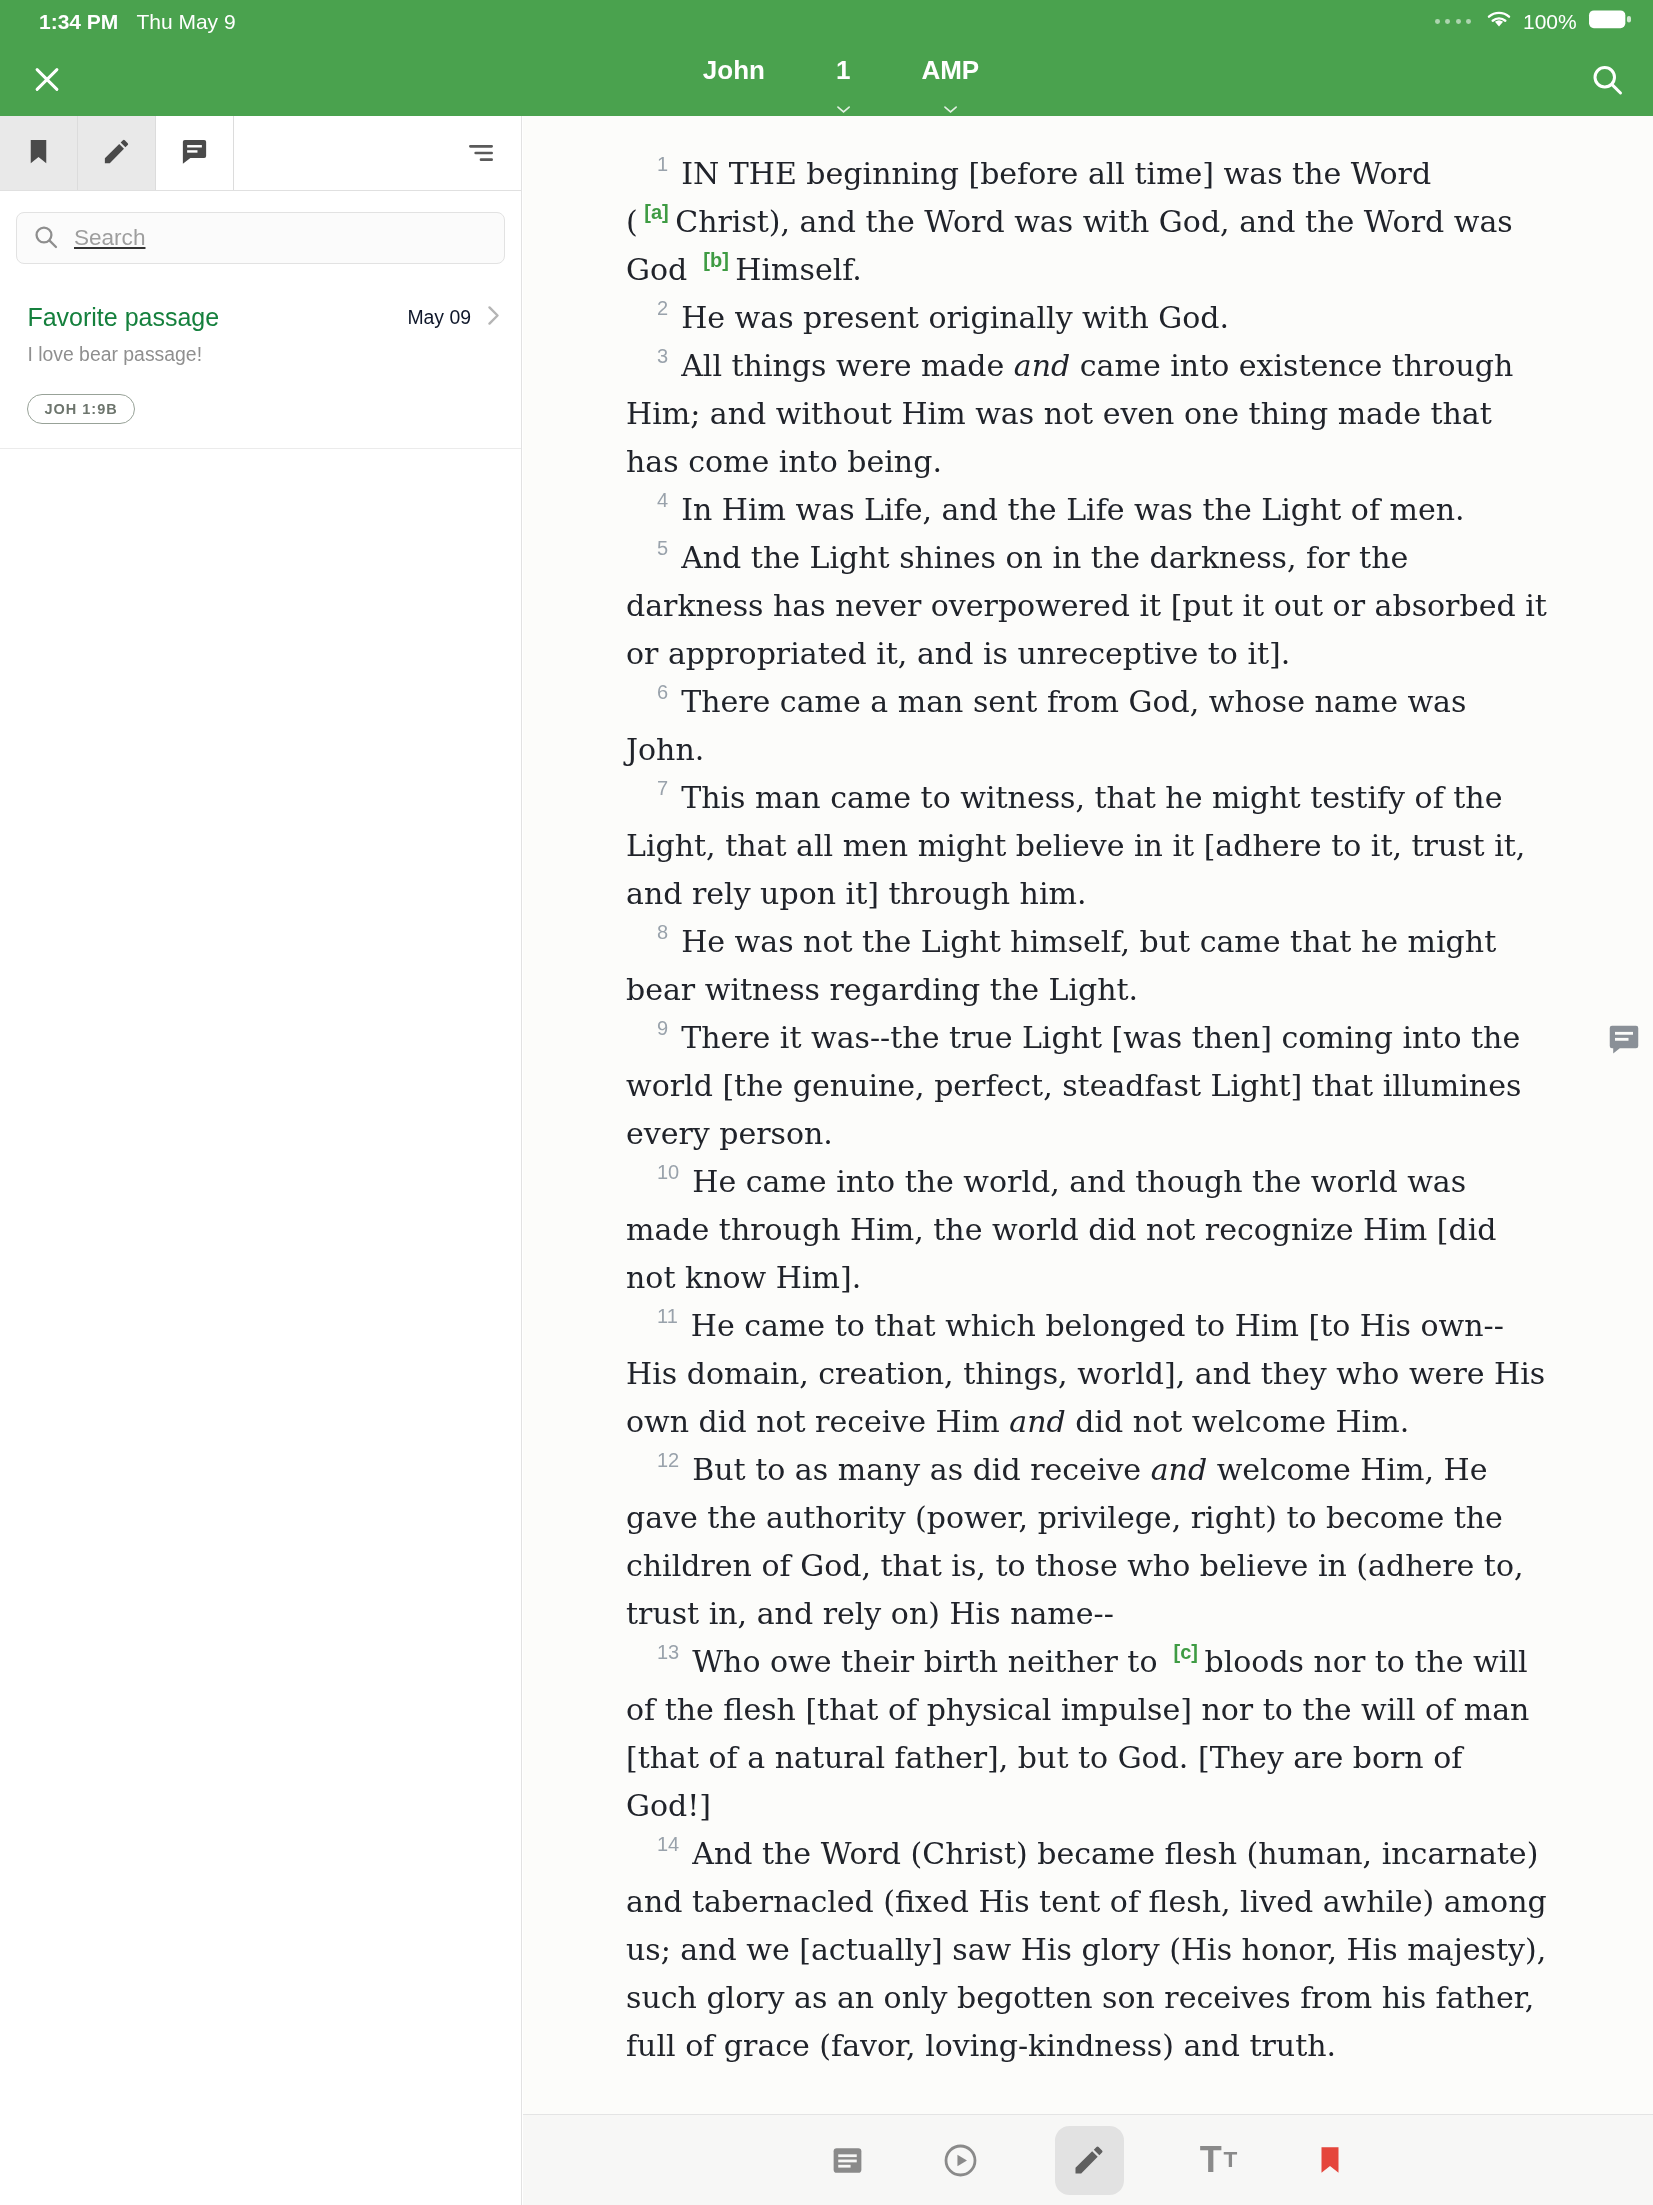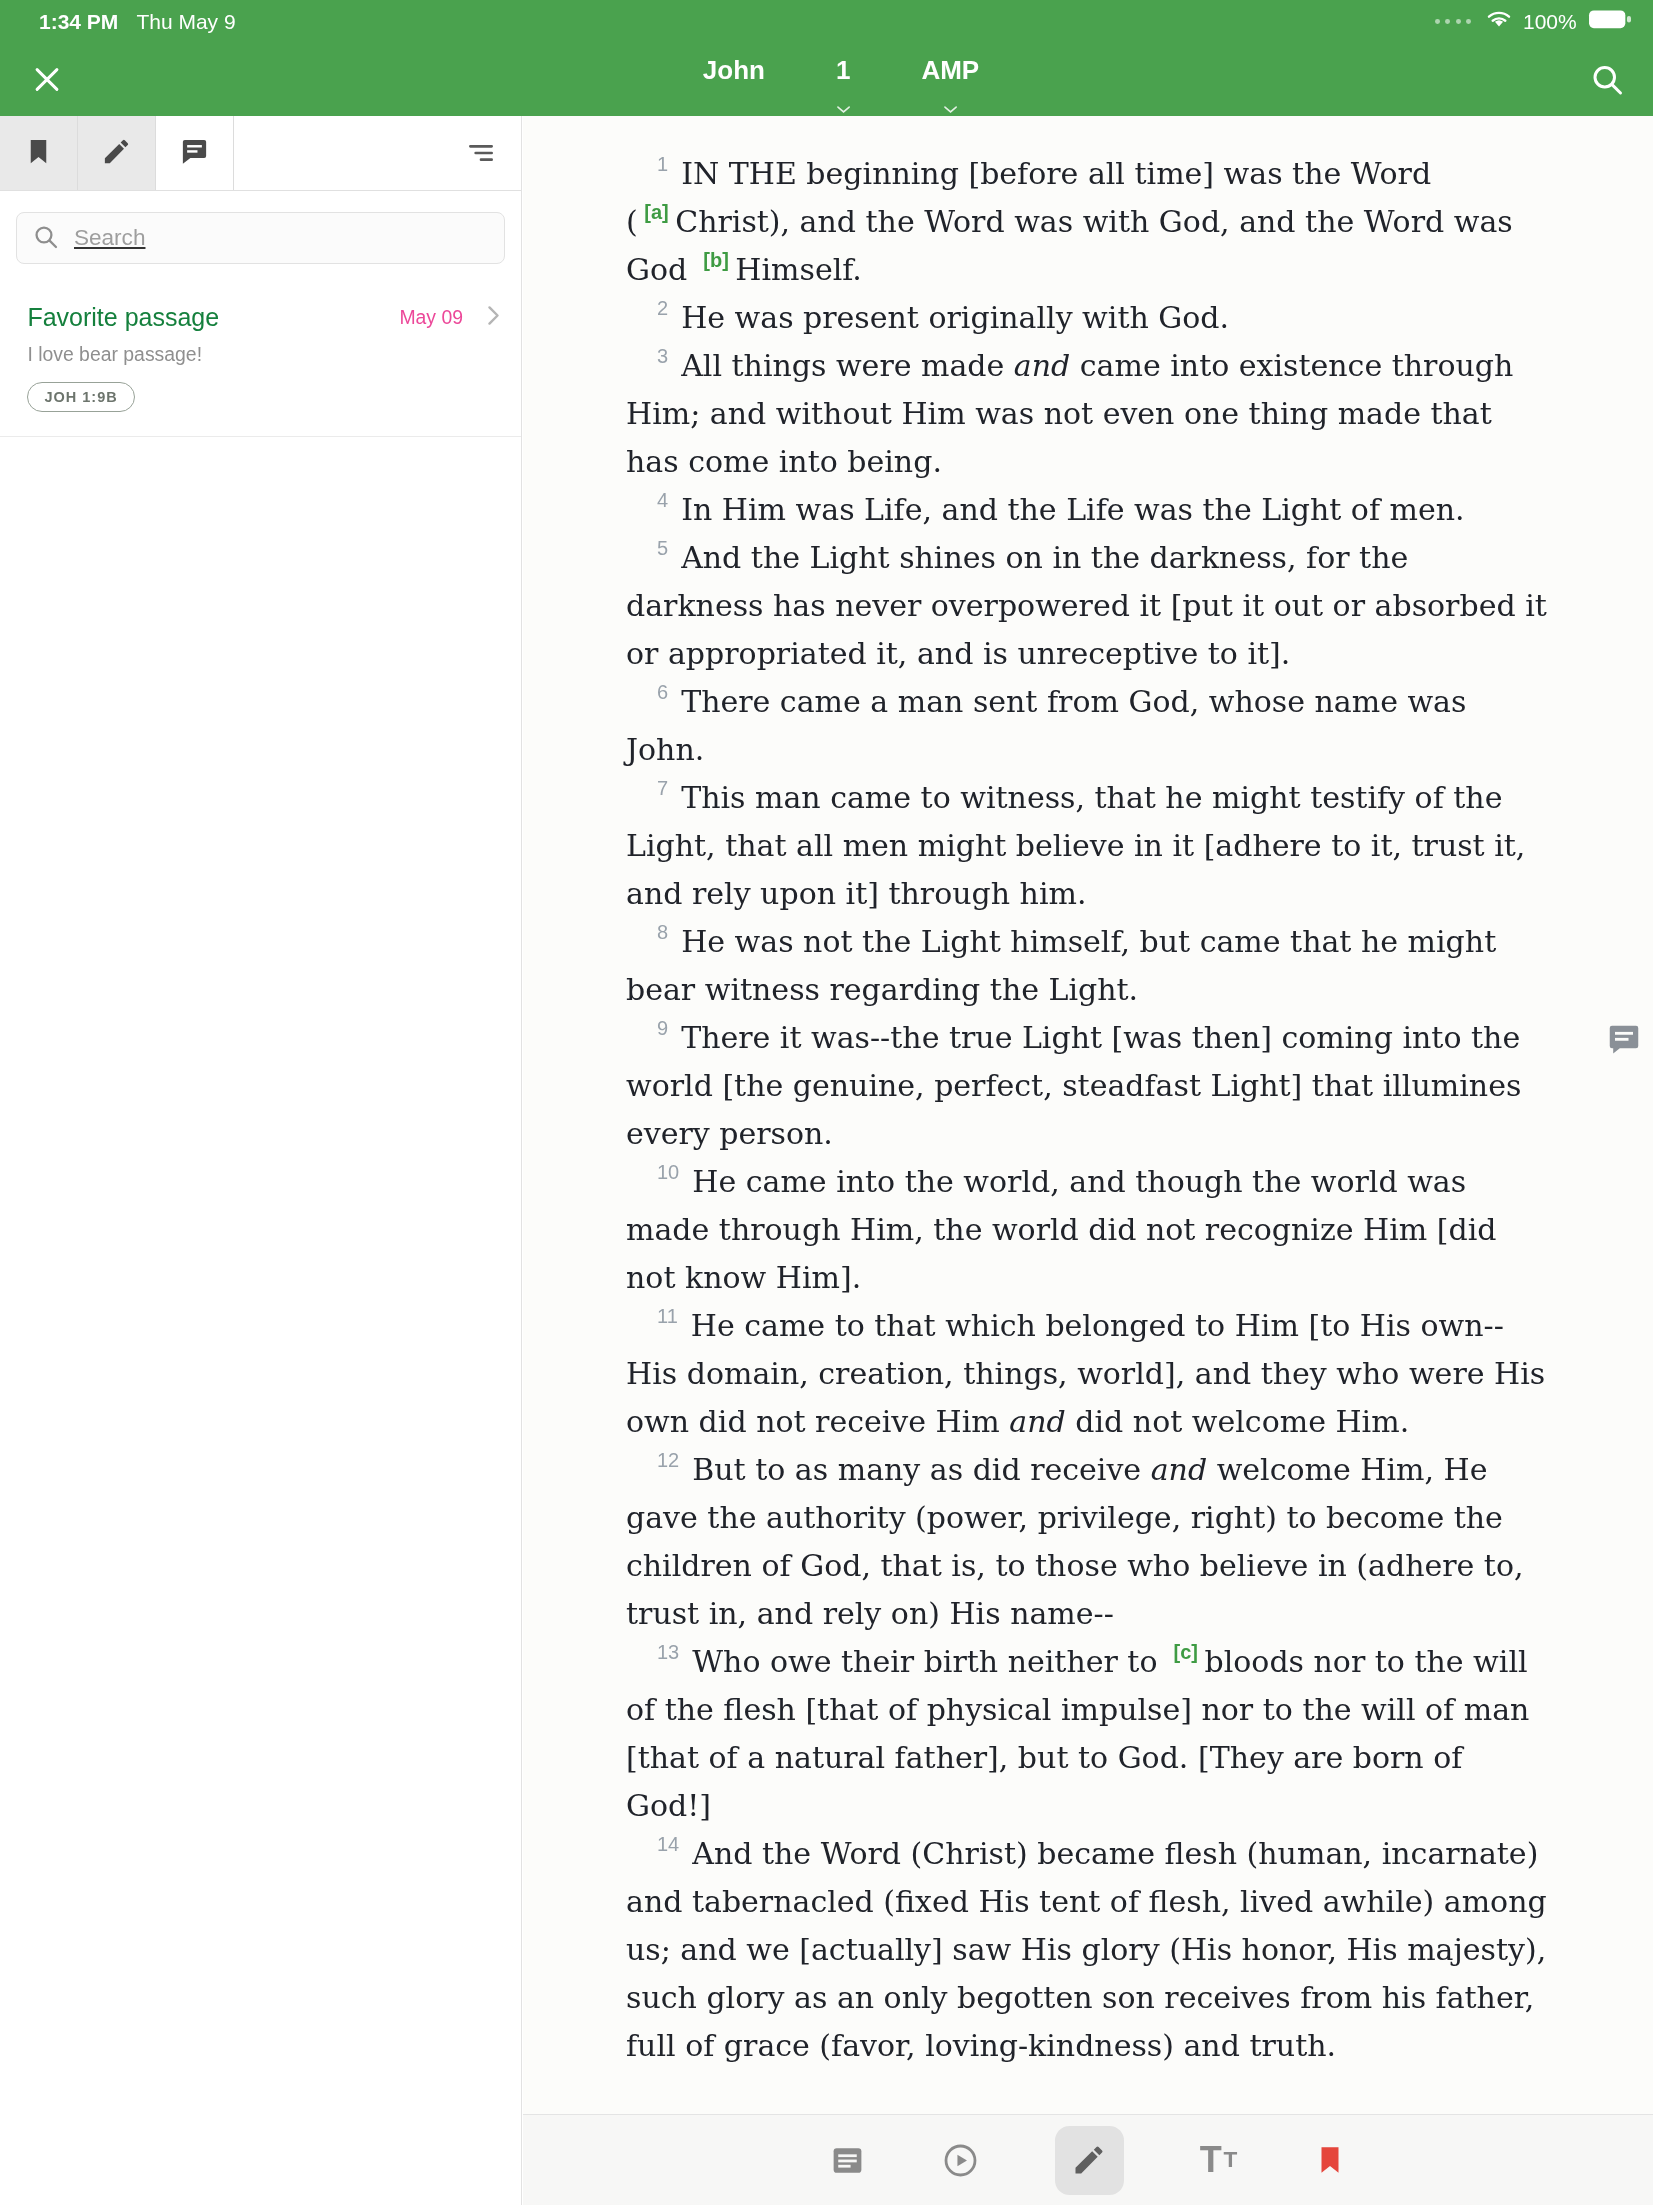--- a/index.html
+++ b/index.html
@@ -27,23 +27,23 @@
   .tabstrip{height:74px;display:flex;align-items:stretch;border-bottom:1.6px solid #e0e0e0;position:relative;background:#fff;}
   .tab{width:77px;display:flex;align-items:center;justify-content:center;background:#e9e9e9;border-right:1.6px solid #dcdcdc;cursor:pointer;}
   .tab.active{background:#fff;}
   .tab-filter{position:absolute;right:0;top:0;bottom:0;width:81px;display:flex;align-items:center;justify-content:center;cursor:pointer;background:transparent;}
   .searchbox{margin:21px 16px 18px 16px;height:50px;border:1.6px solid #e2e2e2;border-radius:8px;background:#fbfbfb;display:flex;align-items:center;gap:13px;padding:0 14.5px;}
   .searchbox input{flex:1;border:none;outline:none;background:transparent;font-size:22.6px;color:#333;font-family:"Liberation Sans","DejaVu Sans",sans-serif;text-decoration:underline;}
   .searchbox input::placeholder{color:#9e9e9e;}
   .note-item{padding:21px 21px 24px 27.4px;border-bottom:1.6px solid #ebebeb;cursor:pointer;}
   .note-head{display:flex;justify-content:space-between;align-items:center;}
   .note-title{font-size:25px;color:#15803d;font-weight:500;}
-  .note-meta{display:flex;align-items:center;gap:24px;color:#ec4899;font-size:19.4px;}
+  .note-meta{display:flex;align-items:center;gap:16px;color:#0f172a;font-size:19.4px;}
   .note-body{margin-top:11.3px;font-size:19.4px;color:#8f8f8f;}
-  .note-pill{display:inline-block;margin-top:16px;padding:5.7px 16px;border:1.6px solid #98a298;border-radius:806px;font-size:14.5px;font-weight:700;letter-spacing:1px;color:#6d756d;}
+  .note-pill{display:inline-block;margin-top:28px;padding:5.7px 16px;border:1.6px solid #98a298;border-radius:806px;font-size:14.5px;font-weight:700;letter-spacing:1px;color:#6d756d;}
   
   .main{position:absolute;top:116px;left:523px;right:0;bottom:0;background:#fcfcfa;overflow:hidden;}
   .bible{padding:34px 103px 113px 103px;font-family:"DejaVu Serif","Liberation Serif",serif;font-size:30px;line-height:48px;color:#20232a;}
   .verse{margin:0;text-indent:31px;}
   .vnum{font-family:"Liberation Sans","DejaVu Sans",sans-serif;font-size:20px;font-weight:500;color:#99a2ab;margin-right:13px;line-height:0;position:relative;top:-1.6px;}
   .fn{font-family:"Liberation Sans","DejaVu Sans",sans-serif;font-size:20px;font-weight:700;color:#3E9B43;margin:0 6.5px;line-height:0;position:relative;top:-1.6px;cursor:pointer;}
   .it{font-style:italic;}
   .comment-float{position:absolute;right:11.3px;top:906px;cursor:pointer;}
   
   .toolbar{position:absolute;left:0;right:0;bottom:0;height:90px;background:#f7f7f6;border-top:1.6px solid #e4e4e4;display:flex;align-items:center;justify-content:center;gap:76px;}

